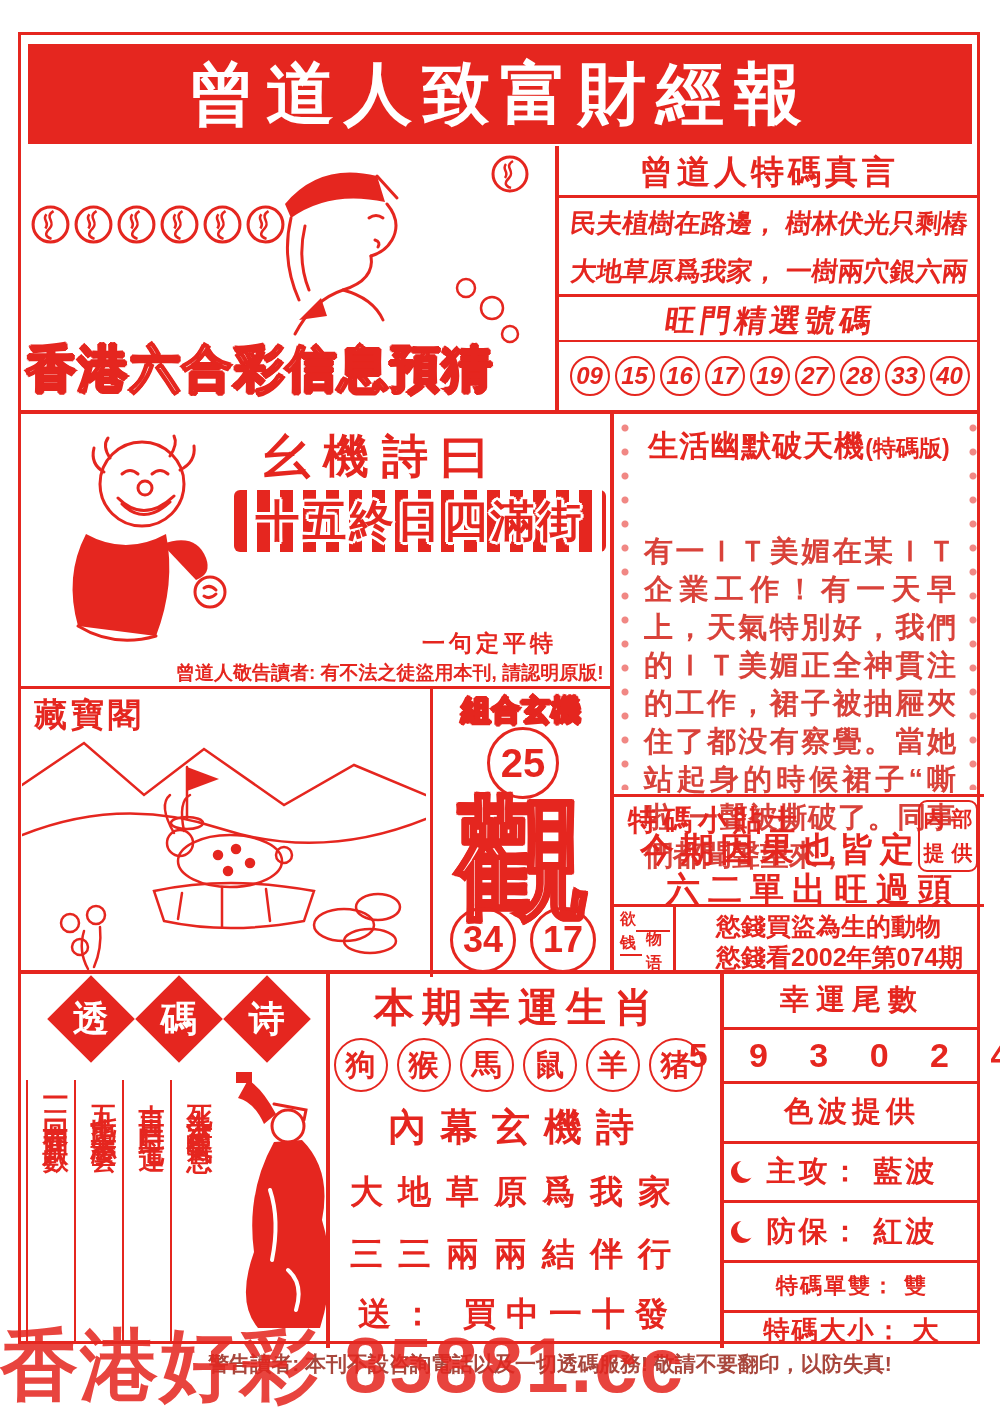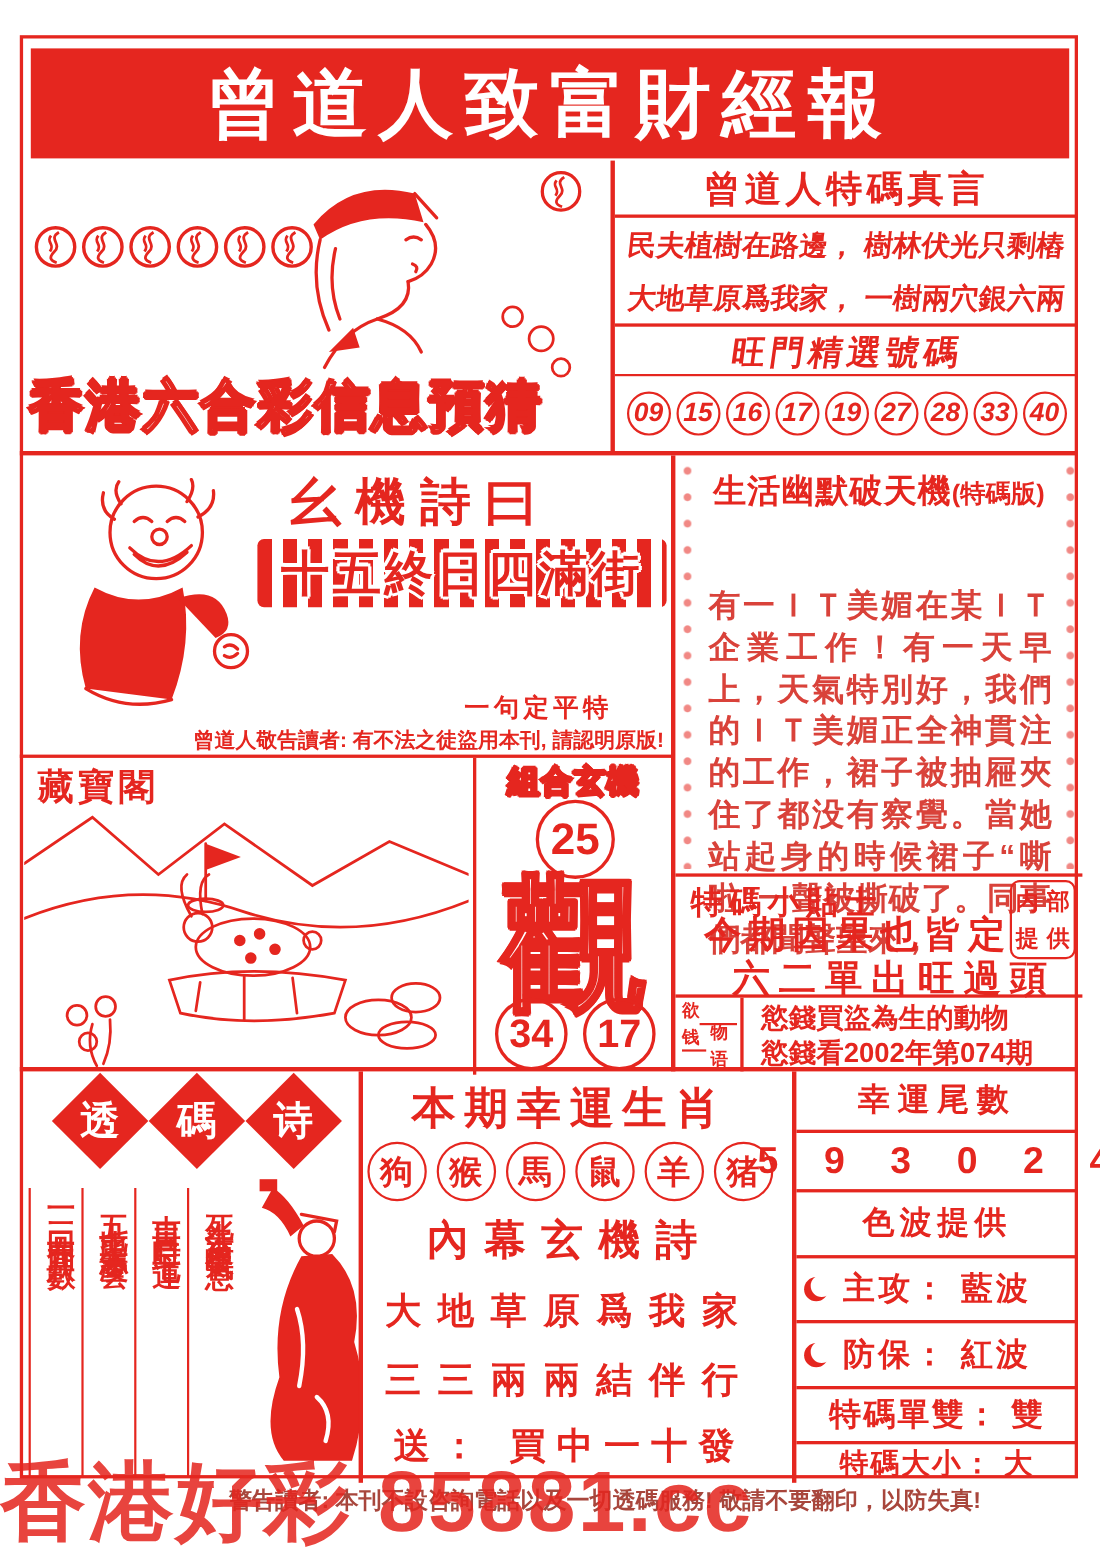--- a/index.html
+++ b/index.html
@@ -68,21 +68,21 @@
   .tips{position:absolute;left:0;top:380px;width:370px;height:110px;border-top:3px solid var(--red);}
   .tips-title{position:absolute;left:14px;top:4px;font-size:29px;letter-spacing:6px;}
   .tips-l1{position:absolute;left:26px;top:30px;font-size:34px;letter-spacing:6px;white-space:nowrap;}
   .tips-l2{position:absolute;left:52px;top:70px;font-size:34px;letter-spacing:8px;white-space:nowrap;}
   .stamp{position:absolute;right:6px;top:3px;width:60px;height:72px;border:2.5px solid var(--red);border-radius:9px;
     display:grid;grid-template-columns:1fr 1fr;align-items:center;justify-items:center;font-size:21px;}
   .wish{position:absolute;left:0;top:490px;width:370px;height:70px;border-top:3px solid var(--red);display:flex;}
   .wish-label{position:relative;width:62px;border-right:3px solid var(--red);}
   .wl{position:absolute;font-size:16px;}
   .wline{position:absolute;border-top:2px solid var(--red);width:34px;}
-  .wish-text{flex:1;padding:4px 0 0 16px;font-size:25px;line-height:31px;white-space:nowrap;}
+  .wish-text{flex:1;padding:4px 0 0 16px;font-size:25px;line-height:31px;white-space:nowrap;margin-left:24px;}
   
   .bottom{left:18px;top:970px;width:962px;height:374px;border-top:4px solid var(--red);}
   .bleft{position:absolute;left:0;top:0;width:322px;height:374px;}
   .diamonds{position:absolute;left:0;top:14px;width:322px;display:flex;justify-content:center;gap:26px;}
   .diamond{width:62px;height:62px;background:var(--red);transform:rotate(45deg);display:flex;align-items:center;justify-content:center;}
   .diamond span{transform:rotate(-45deg);color:#fff;font-size:36px;}
   .verses{position:absolute;left:8px;top:106px;height:262px;display:flex;flex-direction:row-reverse;}
   .vcol{writing-mode:vertical-rl;font-size:26px;letter-spacing:7px;border-left:2px solid var(--red);width:48px;padding-top:4px;text-align:start;}
   .figure{position:absolute;left:200px;top:96px;}
   .bmid{position:absolute;left:308px;top:0;width:380px;height:374px;border-left:4px solid var(--red);}
@@ -94,21 +94,21 @@
   .pl1{top:196px;font-size:33px;letter-spacing:15px;}
   .pl2{top:258px;font-size:33px;letter-spacing:15px;}
   .gift{top:318px;font-size:33px;letter-spacing:10px;}
   .bright{position:absolute;left:702px;top:0;width:260px;height:374px;border-left:4px solid var(--red);display:flex;flex-direction:column;}
   .prow{border-bottom:3px solid var(--red);display:flex;align-items:center;justify-content:center;position:relative;white-space:nowrap;}
   .prow:last-child{border-bottom:none;}
   .r1{height:58px;font-size:29px;letter-spacing:7px;}
   .r2{height:56px;font-size:34px;letter-spacing:16px;padding-left:10px;}
   .r3{height:62px;font-size:29px;letter-spacing:5px;}
   .r4,.r5{height:62px;font-size:29px;letter-spacing:3px;}
-  .r6{height:52px;font-size:29px;letter-spacing:2px;}
+  .r6{height:52px;font-size:22px;letter-spacing:2px;}
   .r7{height:36px;font-size:26px;letter-spacing:2px;}
   .cres{position:absolute;left:5px;top:50%;transform:translateY(-50%);}
   .warning{left:170px;top:1350px;width:760px;text-align:center;font-size:21px;color:var(--dark);white-space:nowrap;z-index:3;}
   .watermark{left:0px;top:1314px;font-size:78px;letter-spacing:2px;white-space:nowrap;color:var(--red);opacity:.86;z-index:9;}
   svg{display:block;}
 </style>
 </head>
 <body>
 
 <div class="page">

